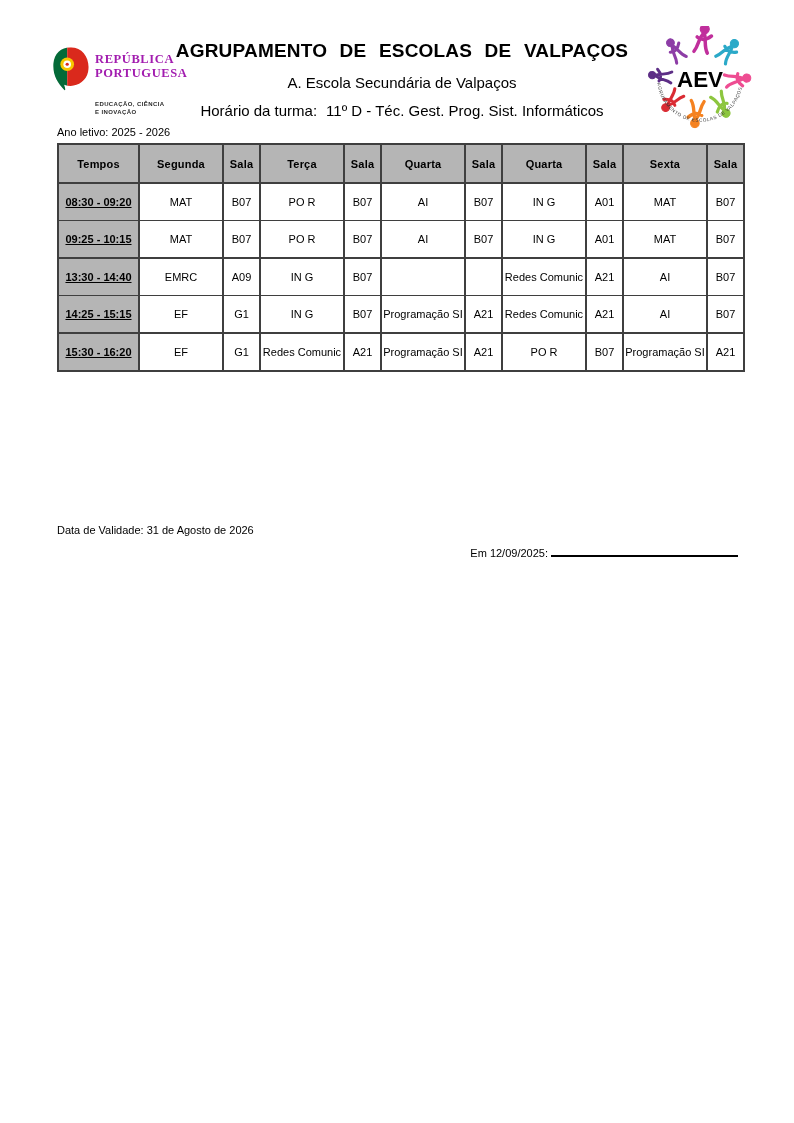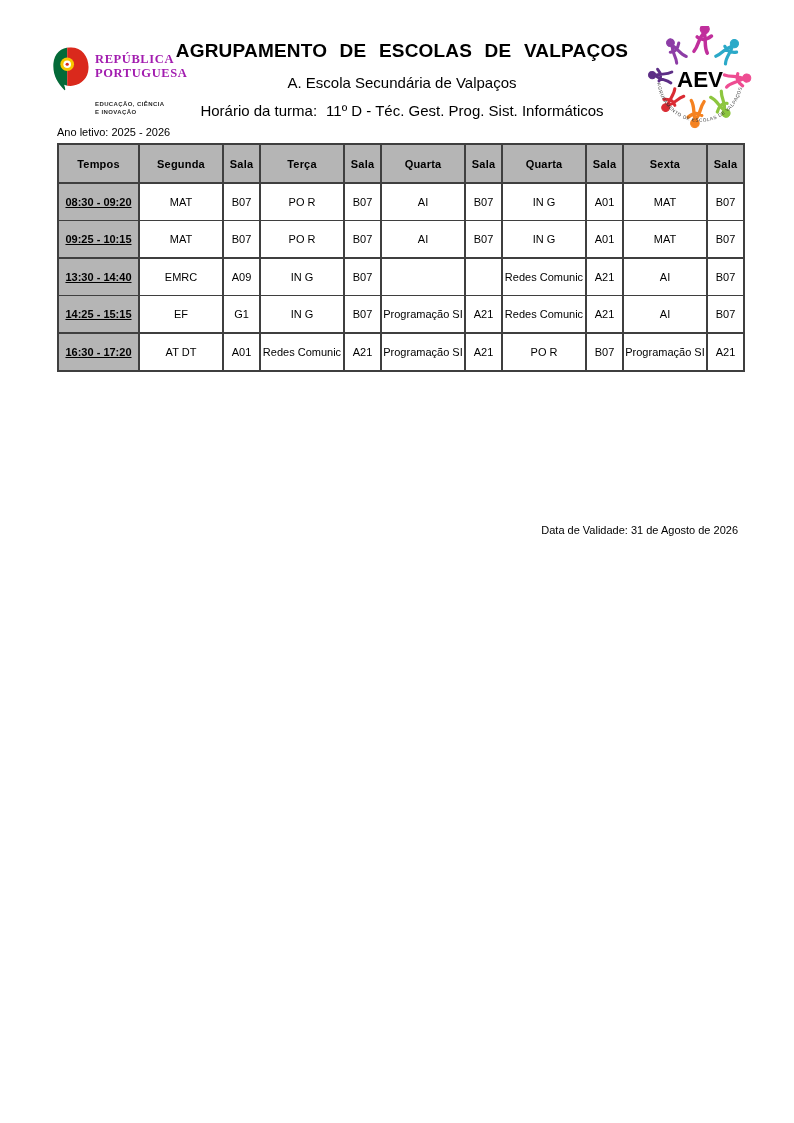--- a/index.html
+++ b/index.html
@@ -64,21 +64,21 @@
   }
   table.timetable tbody td { height: 37.6px; background: #ffffff; }
   table.timetable tbody td.time-cell {
     background: var(--header-bg, #b5b5b5); font-weight: bold; text-decoration: underline;
   }
   table.timetable tbody tr.group-end td { border-bottom-width: 2px; }
 
   
   .validity-line {
     position: absolute; left: 57px; top: 524px; width: 681px;
-    text-align: right; font-size: 11px;
+    font-size: 11px;
   }
   .signature-line {
     position: absolute; left: 57px; top: 545px; width: 681px;
     text-align: right; font-size: 11px;
   }
   .signature-underline {
     display: inline-block; width: 187px; height: 12px;
     border-bottom: 2px solid #000; margin-left: 3px;
     vertical-align: baseline;
   }
@@ -228,31 +228,34 @@
             <td class="subject-cell">IN G</td>
             <td class="room-cell">B07</td>
             <td class="subject-cell">Programação SI</td>
             <td class="room-cell">A21</td>
             <td class="subject-cell">Redes Comunic</td>
             <td class="room-cell">A21</td>
             <td class="subject-cell">AI</td>
             <td class="room-cell">B07</td>
           </tr>
           <tr>
-            <td class="time-cell">16:30 - 17:20</td>
-            <td class="subject-cell">AT DT</td>
-            <td class="room-cell">A01</td>
+            <td class="time-cell">15:30 - 16:20</td>
+            <td class="subject-cell">EF</td>
+            <td class="room-cell">G1</td>
             <td class="subject-cell">Redes Comunic</td>
             <td class="room-cell">A21</td>
             <td class="subject-cell">Programação SI</td>
             <td class="room-cell">A21</td>
             <td class="subject-cell">PO R</td>
             <td class="room-cell">B07</td>
             <td class="subject-cell">Programação SI</td>
             <td class="room-cell">A21</td>
           </tr>
         </tbody>
     </table>
   </div>
 
   <div class="validity-line">Data de Validade: 31 de Agosto de 2026</div>
+  <div class="signature-line">
+    <span>Em 12/09/2025:</span><span class="signature-underline"></span>
+  </div>
 
 </div>
 
 </body></html>

